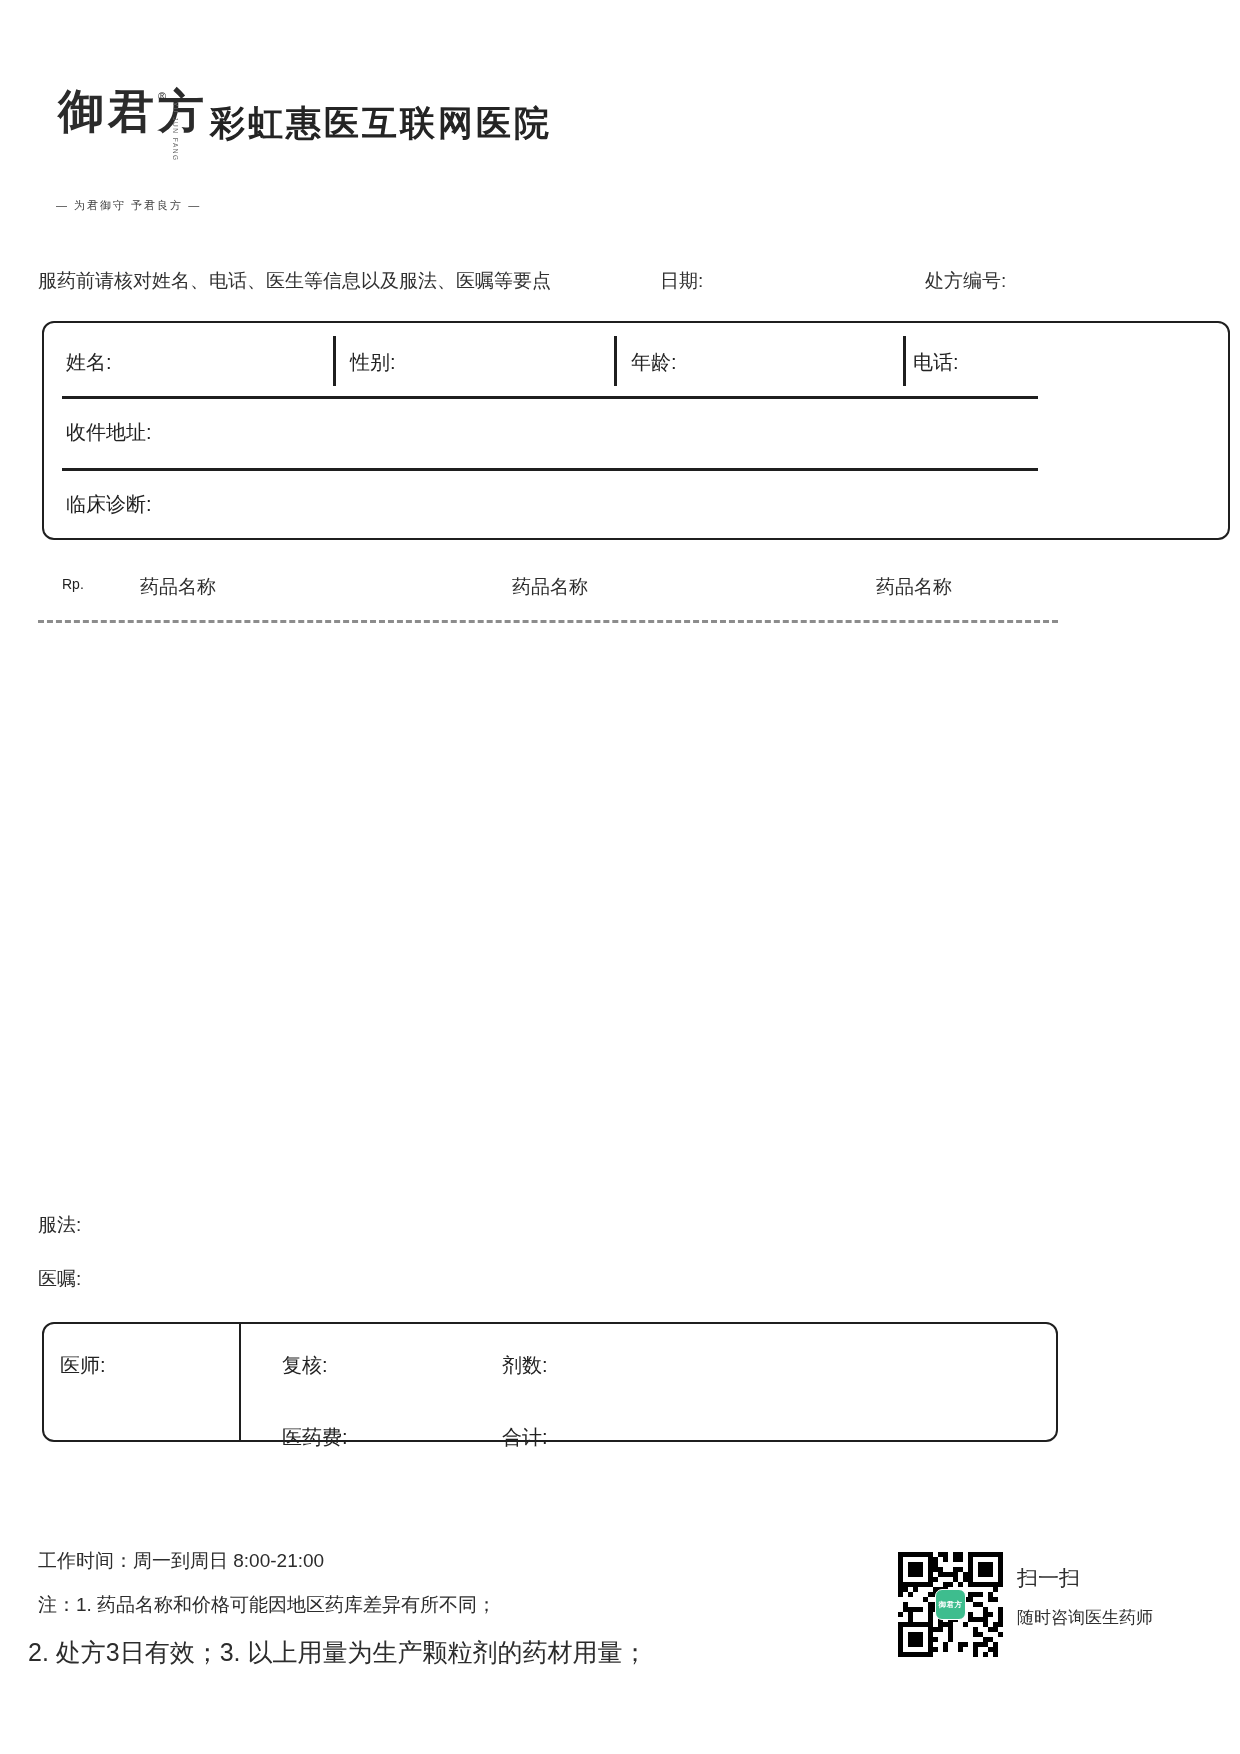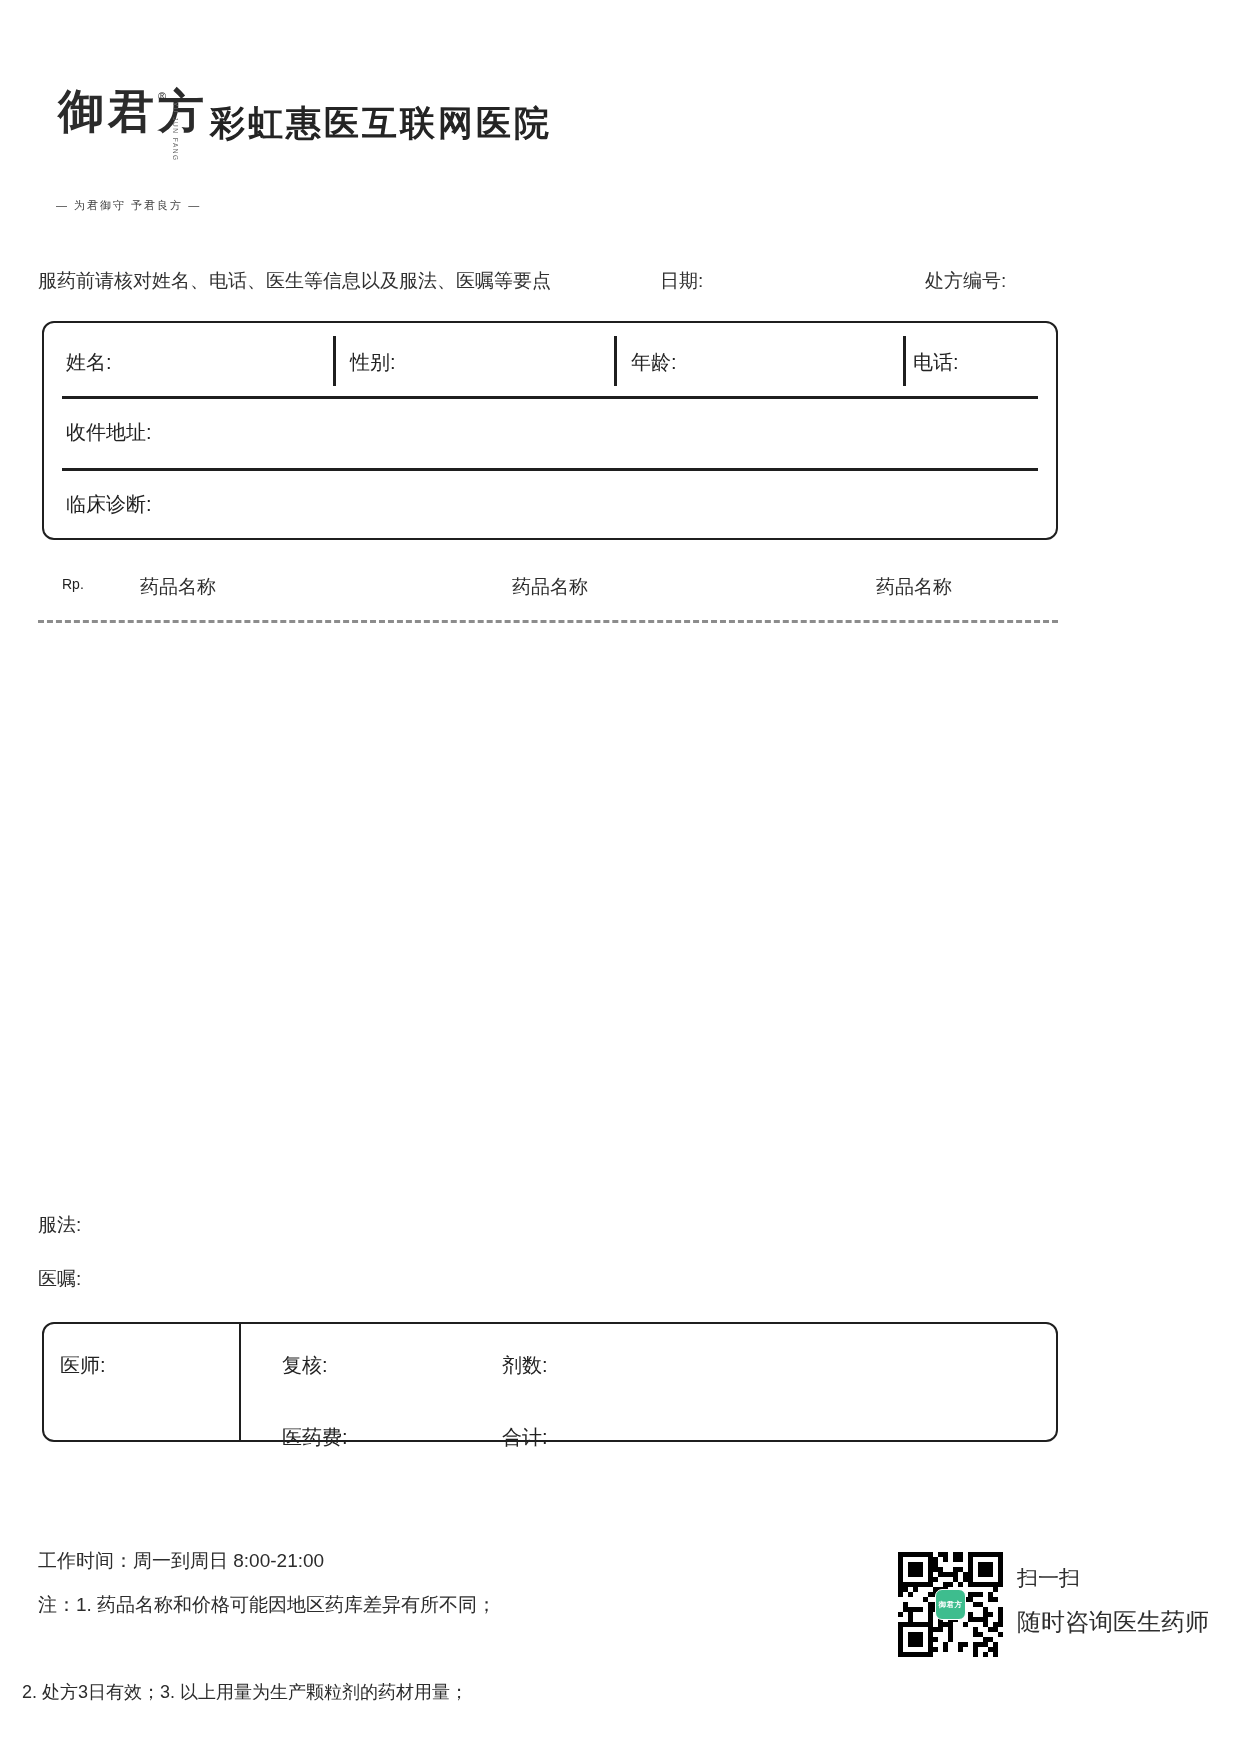--- a/index.html
+++ b/index.html
@@ -36,21 +36,21 @@
     font-family:"DejaVu Sans","Liberation Sans",sans-serif;
   }
 
   
   .notice{left:38px;top:268px;font-size:19px;color:#303030;}
   .date-label{left:660px;top:268px;font-size:19px;color:#303030;}
   .rx-label{left:925px;top:268px;font-size:19px;color:#303030;}
 
   
   .patient-box{
-    left:42px;top:321px;width:1016px;height:219px;
+    left:42px;top:321px;width:1188px;height:219px;
     border:2.5px solid #1f1f1f;border-radius:12px;
     box-sizing:border-box;
   }
   .patient-box .vdiv{position:absolute;width:2.5px;height:50px;top:13px;background:#1f1f1f;}
   .vdiv-1{left:289px;} .vdiv-2{left:570px;} .vdiv-3{left:859px;}
   .patient-box .hline{position:absolute;left:18px;width:976px;height:2.5px;background:#1f1f1f;}
   .hline-1{top:73px;} .hline-2{top:145px;}
   .pl{position:absolute;font-size:20px;color:#222222;white-space:nowrap;}
   .pl-name{left:22px;top:26px;}
   .pl-gender{left:306px;top:26px;}
@@ -82,33 +82,33 @@
   .sl{position:absolute;font-size:20px;color:#222222;white-space:nowrap;}
   .sl-doctor{left:16px;top:28px;}
   .sl-review{left:238px;top:28px;}
   .sl-doses{left:458px;top:28px;}
   .sl-fee{left:238px;top:100px;}
   .sl-total{left:458px;top:100px;}
 
   
   .work-hours{left:38px;top:1548px;font-size:19px;color:#2c2c2c;}
   .note-1{left:38px;top:1592px;font-size:19px;color:#2c2c2c;}
-  .note-2{left:22px;top:1636px;font-size:18px;color:#2c2c2c;margin-top:44px;}
+  .note-2{left:28px;top:1636px;font-size:25px;color:#2c2c2c;}
 
   .qr-wrap{left:898px;top:1552px;width:105px;height:105px;}
   .qr-wrap svg{display:block;}
   .qr-badge{
     position:absolute;left:37px;top:37px;width:31px;height:31px;
     border-radius:7px;background:#3ebd8e;border:1.5px solid #ffffff;
     box-sizing:border-box;
     display:flex;align-items:center;justify-content:center;
     color:#ffffff;font-size:7.5px;font-weight:700;letter-spacing:0.5px;
   }
   .scan-title{left:1017px;top:1564px;font-size:21px;color:#2e2e2e;}
-  .scan-subtitle{left:1017px;top:1606px;font-size:24px;color:#2e2e2e;white-space:nowrap;}
+  .scan-subtitle{left:1017px;top:1606px;font-size:17px;color:#2e2e2e;white-space:nowrap;}
 </style>
 </head>
 <body>
 
 <div class="page">
 
   <div class="abs logo-main">御君方</div>
   <div class="abs logo-reg">®</div>
   <div class="abs logo-side">YU JUN FANG</div>
   <div class="abs logo-tagline">— 为君御守 予君良方 —</div>

